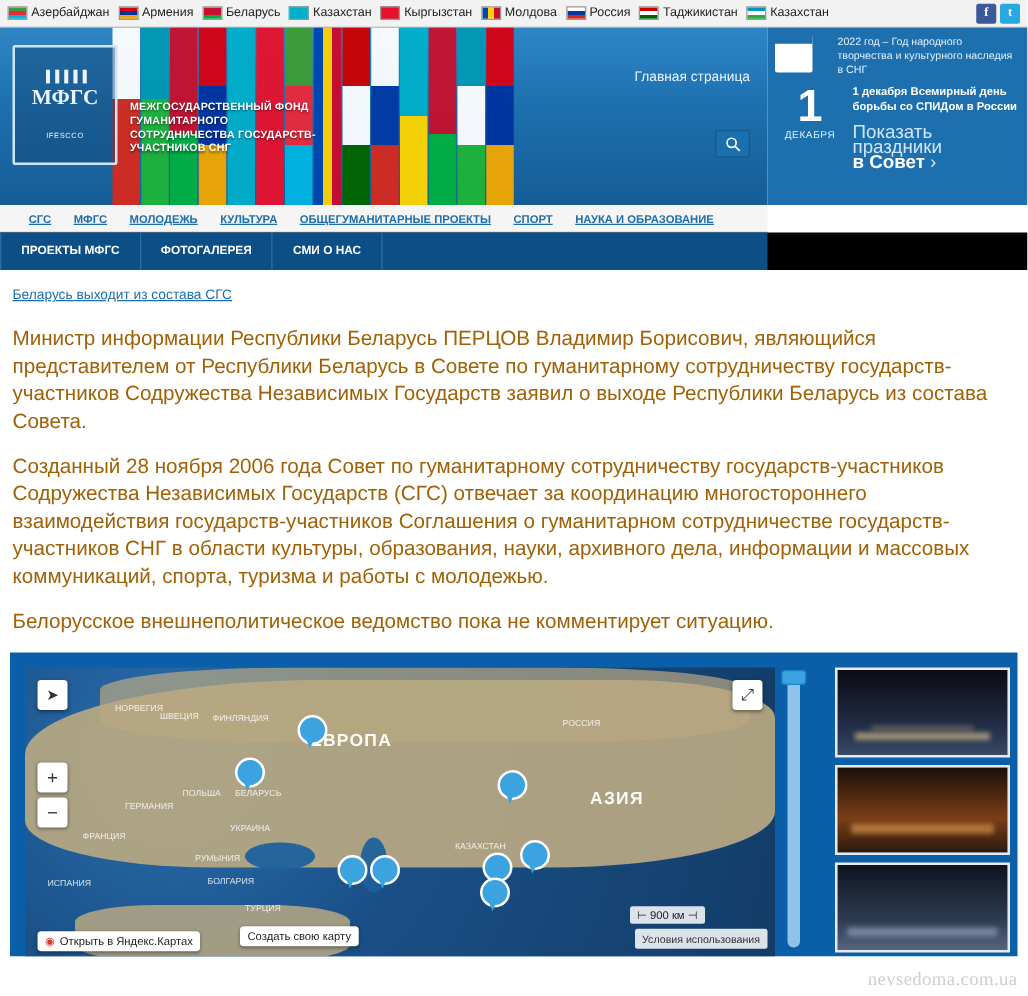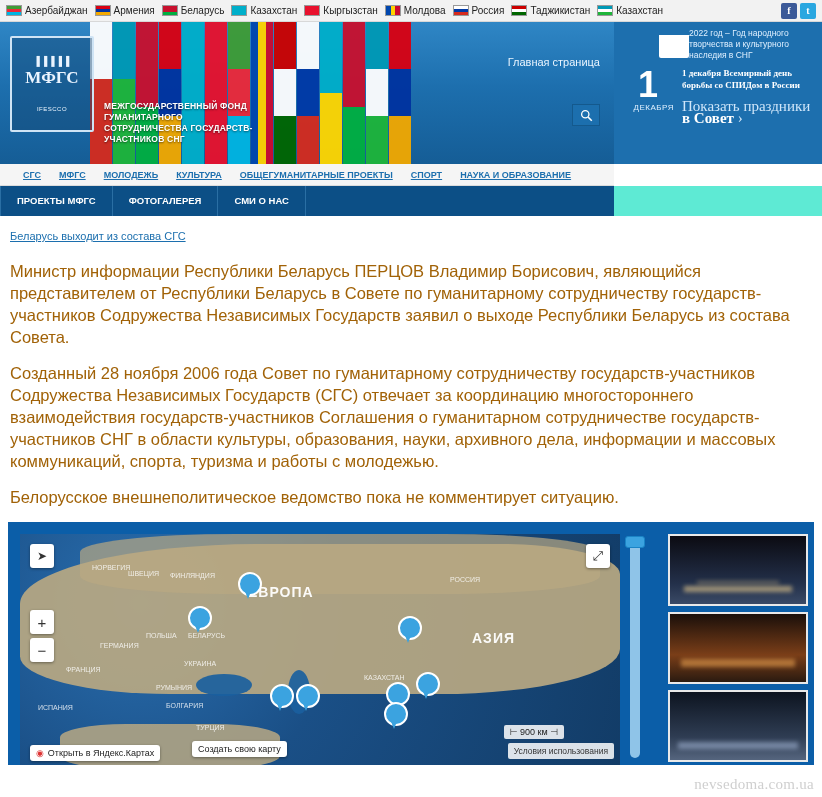--- a/index.html
+++ b/index.html
@@ -52,65 +52,65 @@
     background: rgba(20,70,115,.45);
     display:flex; align-items:center; justify-content:center; flex-direction:column;
     color:#eaf4ff;
   }
   .logo .cols { font-size: 9px; letter-spacing:1px; }
   .logo .name { font-family:"Liberation Serif",serif; font-weight:bold; font-size:17px; margin-top:2px;}
   .logo .sub { font-size:6px; margin-top:18px; letter-spacing:.5px;}
   .hdr-title {
     position: absolute; left: 104px; top: 58px; color: #ffffff;
     font-size: 8.5px; font-weight: bold; line-height: 11px; letter-spacing: .2px;
-    text-shadow: 0 1px 2px rgba(0,0,0,.55); z-index: 3; width: 160px; margin-top: 21px;
+    text-shadow: 0 1px 2px rgba(0,0,0,.55); z-index: 3; width: 160px;
   }
   .mainlink {
     position: absolute; right: 14px; top: 34px; color: #eaf5ff; font-size: 11px;
     z-index: 4; cursor: pointer;
   }
   .searchwrap { position: absolute; right: 14px; top: 82px; z-index: 4; display: flex; }
   .searchwrap input {
     width: 128px; height: 22px; border: 1px solid #9cc3dd; border-right: none;
     font-size: 11px; padding: 0 6px; color: #7a7a7a; background: #fff;
     font-family: "Liberation Sans", sans-serif;
   }
   .searchbtn {
     width: 28px; height: 22px; background: #1c6fae; border: 1px solid #14598d;
     color: #fff; display: flex; align-items: center; justify-content: center; cursor: pointer;
   }
   .hdr-right {
     width: 208px; height: 142px; background: #1d6fae; color: #fff; position: relative;
   }
-  .cal-top { display: flex; gap: 0; padding: 6px 6px 0 6px; margin-left: 39px; }
+  .cal-top { display: flex; gap: 20px; padding: 6px 6px 0 6px; }
   .cal-icon {
     width: 30px; height: 30px; background: #fff; border-radius: 2px; position: relative; flex:0 0 auto;
   }
   .cal-icon::before {
     content:""; position:absolute; left:0; top:0; right:0; height:7px; background:#1d6fae;
   }
   .cal-top-text { font-size: 8.5px; line-height: 11px; color: #dff0ff; }
   .cal-body { display: flex; gap: 8px; padding: 6px 6px 0 8px; }
   .bigdate { text-align: center; width: 52px; flex:0 0 auto; }
   .bigdate .d { font-size: 36px; line-height: 36px; font-weight: bold; color:#fff; }
-  .bigdate .m { font-size: 8px; letter-spacing:.5px; color:#dff0ff;text-align:right; }
-  .evt { font-size: 9px; line-height: 12px; font-weight: bold; color: #fff; font-family: Liberation Serif, serif; }
+  .bigdate .m { font-size: 8px; letter-spacing:.5px; color:#dff0ff; }
+  .evt { font-size: 9px; line-height: 12px; font-weight: bold; color: #fff; }
   .evt .small { display:block; font-weight: normal; margin-top: 9px; color:#cfe6fa; font-size:15px; }
   .evt .small b { color:#fff; font-weight:bold; }
 
   
   .nav1 {
     height: 22px; background: #f5f5f5; border-bottom: 1px solid #dcdcdc;
     display: flex; align-items: center; gap: 0; padding-left: 14px; width: 614px;
   }
   .nav1 a {
     font-size: 9px; font-weight: bold; color: #1c6fae; text-decoration: underline;
     padding: 0 9px; white-space: nowrap; cursor: pointer;
   }
-  .nav2row { position: relative; width: 822px; height: 30px; background: #5eead4; }
+  .nav2row { position: relative; width: 822px; height: 30px; background: #000000; }
   .nav2 {
     width: 614px; height: 30px; background: #0c4f86; display: flex; align-items: center;
   }
   .nav2 a {
     color: #fff; font-size: 9.5px; font-weight: bold; padding: 0 16px;
     border-right: 1px solid #2a6fa4; line-height: 30px; cursor: pointer; white-space: nowrap;
   }
   .nav2 a:first-child { border-left: 1px solid #2a6fa4; }
 
   

